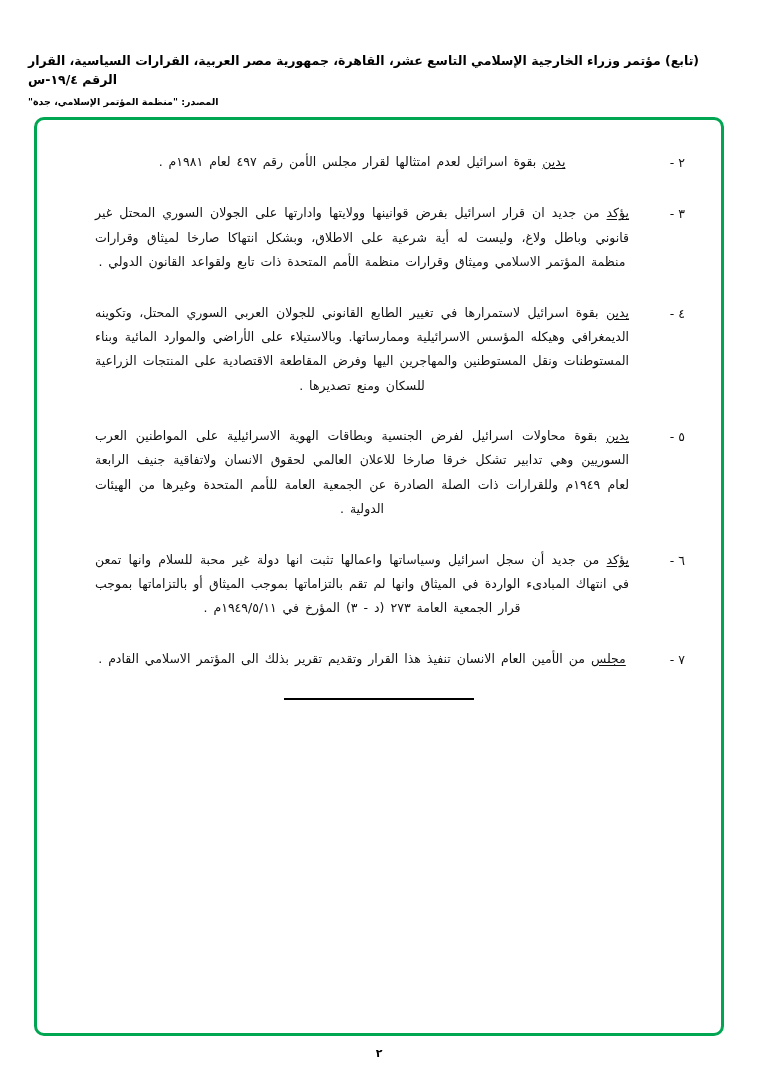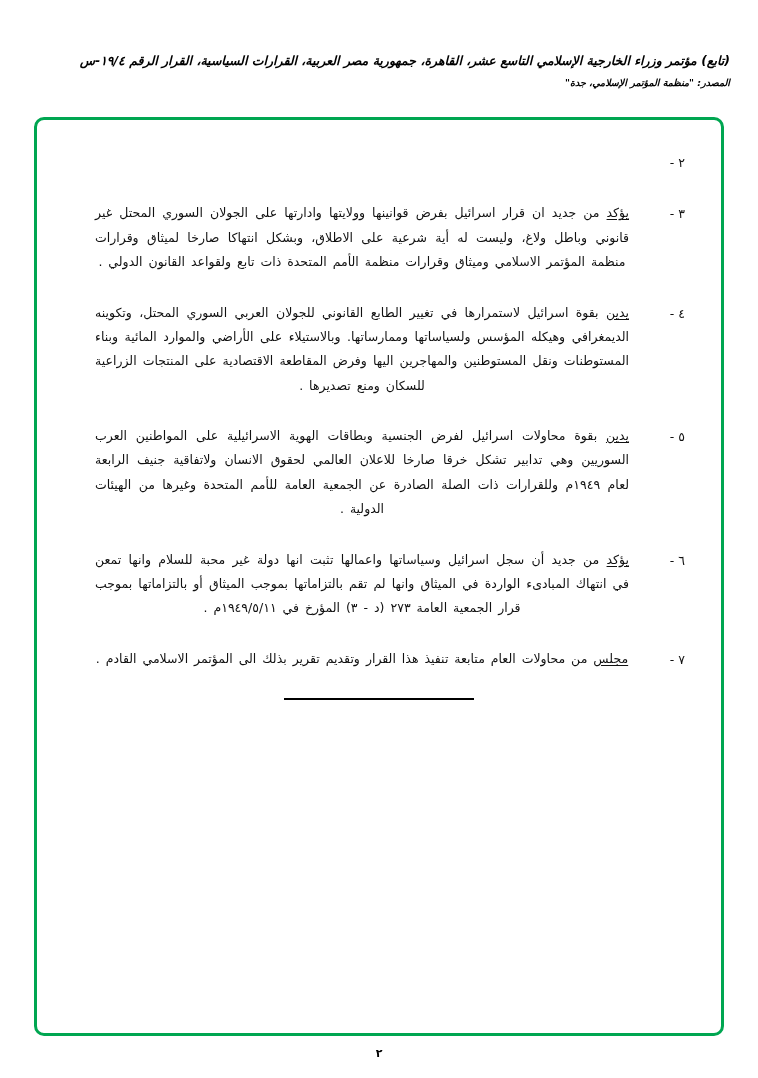--- a/index.html
+++ b/index.html
@@ -22,23 +22,22 @@
     position: relative;
     box-sizing: border-box;
   }
 
   
   .header {
     position: absolute;
     top: 52px;
     left: 0;
     right: 0;
-    text-align: right;
+    text-align: left;
     padding: 0 28px;
-    font-style: italic;
   }
   .header-title {
     font-size: 12.5px;
     font-weight: bold;
     line-height: 1.5;
     letter-spacing: 0px;
     color: #000;
     direction: rtl;
   }
   .header-source {
@@ -137,45 +136,46 @@
   <div class="header">
     <div class="header-title">(تابع) مؤتمر وزراء الخارجية الإسلامي التاسع عشر، القاهرة، جمهورية مصر العربية، القرارات السياسية، القرار الرقم ١٩/٤-س</div>
     <div class="header-source">المصدر: "منظمة المؤتمر الإسلامي، جدة"</div>
   </div>
 
   <div class="frame">
     <div class="content">
 
       <div class="clause">
         <div class="clause-marker">٢ -</div>
+        <div class="clause-body"><span class="lead">يدين</span><span> بقوة اسرائيل لعدم امتثالها لقرار مجلس الأمن رقم ٤٩٧ لعام ١٩٨١م .</span></div>
       </div>
 
       <div class="clause">
         <div class="clause-marker">٣ -</div>
         <div class="clause-body"><span class="lead">يؤكد</span><span> من جديد ان قرار اسرائيل بفرض قوانينها وولايتها وادارتها على الجولان السوري المحتل غير قانوني وباطل ولاغ، وليست له أية شرعية على الاطلاق، وبشكل انتهاكا صارخا لميثاق وقرارات منظمة المؤتمر الاسلامي وميثاق وقرارات منظمة الأمم المتحدة ذات تابع ولقواعد القانون الدولي .</span></div>
       </div>
 
       <div class="clause">
         <div class="clause-marker">٤ -</div>
-        <div class="clause-body"><span class="lead">يدين</span><span> بقوة اسرائيل لاستمرارها في تغيير الطابع القانوني للجولان العربي السوري المحتل، وتكوينه الديمغرافي وهيكله المؤسس ولسياساتها وممارساتها. وبالاستيلاء على الأراضي والموارد المائية وبناء المستوطنات ونقل المستوطنين والمهاجرين اليها وفرض المقاطعة الاقتصادية على المنتجات الزراعية للسكان ومنع تصديرها .</span></div>
+        <div class="clause-body"><span class="lead">يدين</span><span> بقوة اسرائيل لاستمرارها في تغيير الطابع القانوني للجولان العربي السوري المحتل، وتكوينه الديمغرافي وهيكله المؤسس الاسرائيلية وممارساتها. وبالاستيلاء على الأراضي والموارد المائية وبناء المستوطنات ونقل المستوطنين والمهاجرين اليها وفرض المقاطعة الاقتصادية على المنتجات الزراعية للسكان ومنع تصديرها .</span></div>
       </div>
 
       <div class="clause">
         <div class="clause-marker">٥ -</div>
         <div class="clause-body"><span class="lead">يدين</span><span> بقوة محاولات اسرائيل لفرض الجنسية وبطاقات الهوية الاسرائيلية على المواطنين العرب السوريين وهي تدابير تشكل خرقا صارخا للاعلان العالمي لحقوق الانسان ولاتفاقية جنيف الرابعة لعام ١٩٤٩م وللقرارات ذات الصلة الصادرة عن الجمعية العامة للأمم المتحدة وغيرها من الهيئات الدولية .</span></div>
       </div>
 
       <div class="clause">
         <div class="clause-marker">٦ -</div>
         <div class="clause-body"><span class="lead">يؤكد</span><span> من جديد أن سجل اسرائيل وسياساتها واعمالها تثبت انها دولة غير محبة للسلام وانها تمعن في انتهاك المبادىء الواردة في الميثاق وانها لم تقم بالتزاماتها بموجب الميثاق أو بالتزاماتها بموجب قرار الجمعية العامة ٢٧٣ (د - ٣) المؤرخ في ١٩٤٩/٥/١١م .</span></div>
       </div>
 
       <div class="clause">
         <div class="clause-marker">٧ -</div>
-        <div class="clause-body"><span class="lead">مجلس</span><span> من محاولات العام متابعة تنفيذ هذا القرار وتقديم تقرير بذلك الى المؤتمر الاسلامي القادم .</span></div>
+        <div class="clause-body"><span class="lead">مجلس</span><span> من الأمين العام الانسان تنفيذ هذا القرار وتقديم تقرير بذلك الى المؤتمر الاسلامي القادم .</span></div>
       </div>
 
       <div class="rule-wrap">
         <div class="rule"></div>
       </div>
 
     </div>
   </div>
 
   <div class="footer">٢</div>

